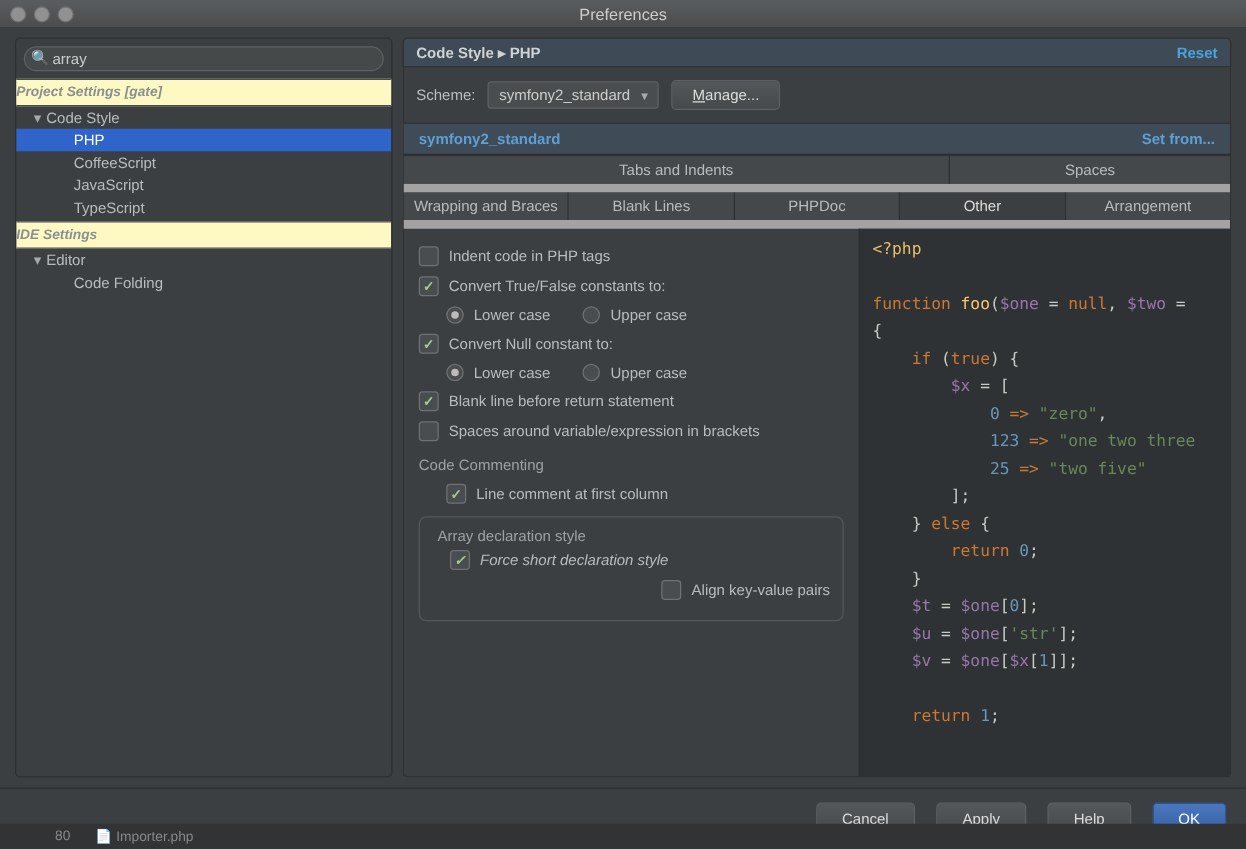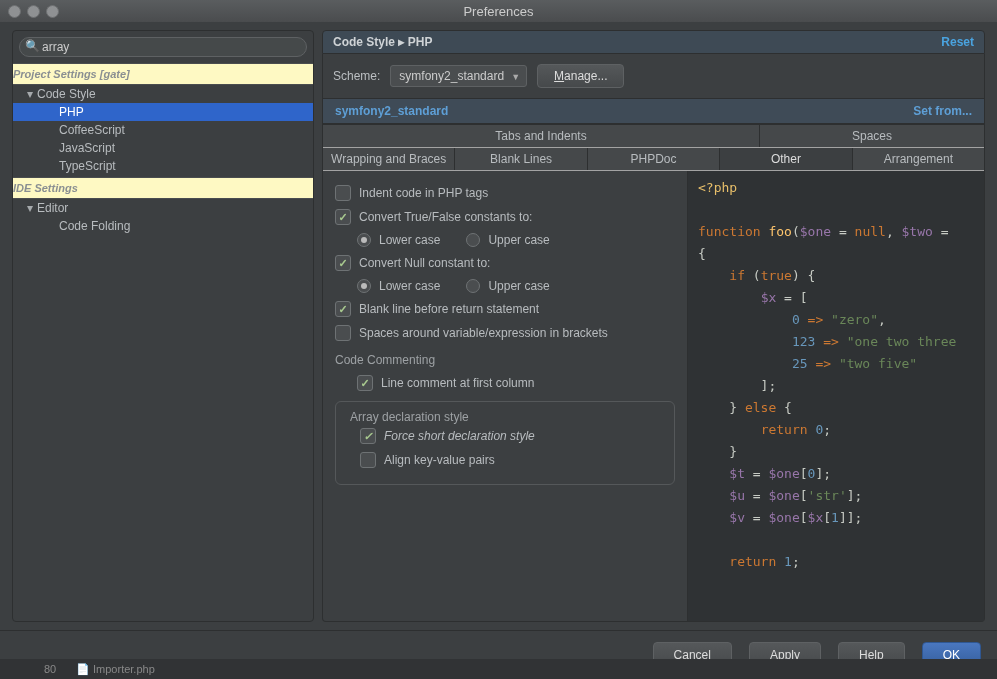--- a/index.html
+++ b/index.html
@@ -37,21 +37,21 @@
   .schemerow{display:flex;align-items:center;gap:10px;padding:10px 10px;}
   .schemerow label{color:#bbbfc2;}
   .select{background:#4a4d4f;border:1px solid #5e6163;color:#ccc;padding:3px 22px 3px 8px;border-radius:3px;position:relative;}
   .select .tri{position:absolute;right:6px;top:6px;color:#aaa;font-size:9px;}
   .btn{background:linear-gradient(#55585a,#46494b);border:1px solid #5e6163;color:#ddd;padding:4px 16px;border-radius:4px;cursor:pointer;text-decoration:underline;text-decoration-color:transparent;}
   .btn .mn{text-decoration:underline;}
   .schemename{background:#3f4b57;padding:5px 12px;display:flex;align-items:center;color:#5e9fd6;font-weight:bold;border-top:1px solid #2d2f30;border-bottom:1px solid #2d2f30;}
   .schemename .setfrom{margin-left:auto;color:#5e9fd6;font-weight:bold;cursor:pointer;}
   
   .tabs{display:flex;flex-direction:column;}
-  .tabrow{display:flex;border-bottom:1px solid #a3a3a3;}
+  .tabrow{display:flex;border-bottom:7px solid #a3a3a3;}
   .tabrow.top{border-top:1px solid #2d2f30;}
   .tab{flex:1;text-align:center;padding:4px 6px;color:#b8bcbf;background:#45484a;border-right:1px solid #2d2f30;cursor:pointer;font-size:12px;}
   .tab:last-child{border-right:none;}
   .tab.active{background:#3c3f41;color:#ddd;}
   
   .settings{flex:1;display:flex;min-height:0;border-top:none;}
   .opts{width:340px;padding:10px 12px;overflow:auto;color:#b8bcbf;}
   .optrow{display:flex;align-items:center;gap:8px;padding:4px 0;}
   .optrow.ind{padding-left:22px;}
   .check{width:14px;height:14px;border:1px solid #6e7274;border-radius:3px;background:#4a4d4f;display:inline-flex;align-items:center;justify-content:center;color:#cde6c2;font-size:11px;}
@@ -191,21 +191,21 @@
               <div class="optrow ind" style="padding-left:22px;">
                 <span class="check on"></span>
                 <span>Line comment at first column</span>
               </div>
               <div class="framed">
                 <span class="legend">Array declaration style</span>
                 <div class="optrow" style="padding-left:14px;font-style:italic;">
                   <span class="check on"></span>
                   <span>Force short declaration style</span>
                 </div>
-                <div class="optrow" style="padding-left:14px;">
+                <div class="optrow" style="padding-left:14px;justify-content:flex-end;">
                   <span class="check"></span>
                   <span>Align key-value pairs</span>
                 </div>
               </div>
             </div>
 
             <div class="preview"><span class="tagc">&lt;?php</span>
 
 <span class="kw">function</span> <span class="fn">foo</span>(<span class="var">$one</span> = <span class="kw">null</span>, <span class="var">$two</span> =
 {

